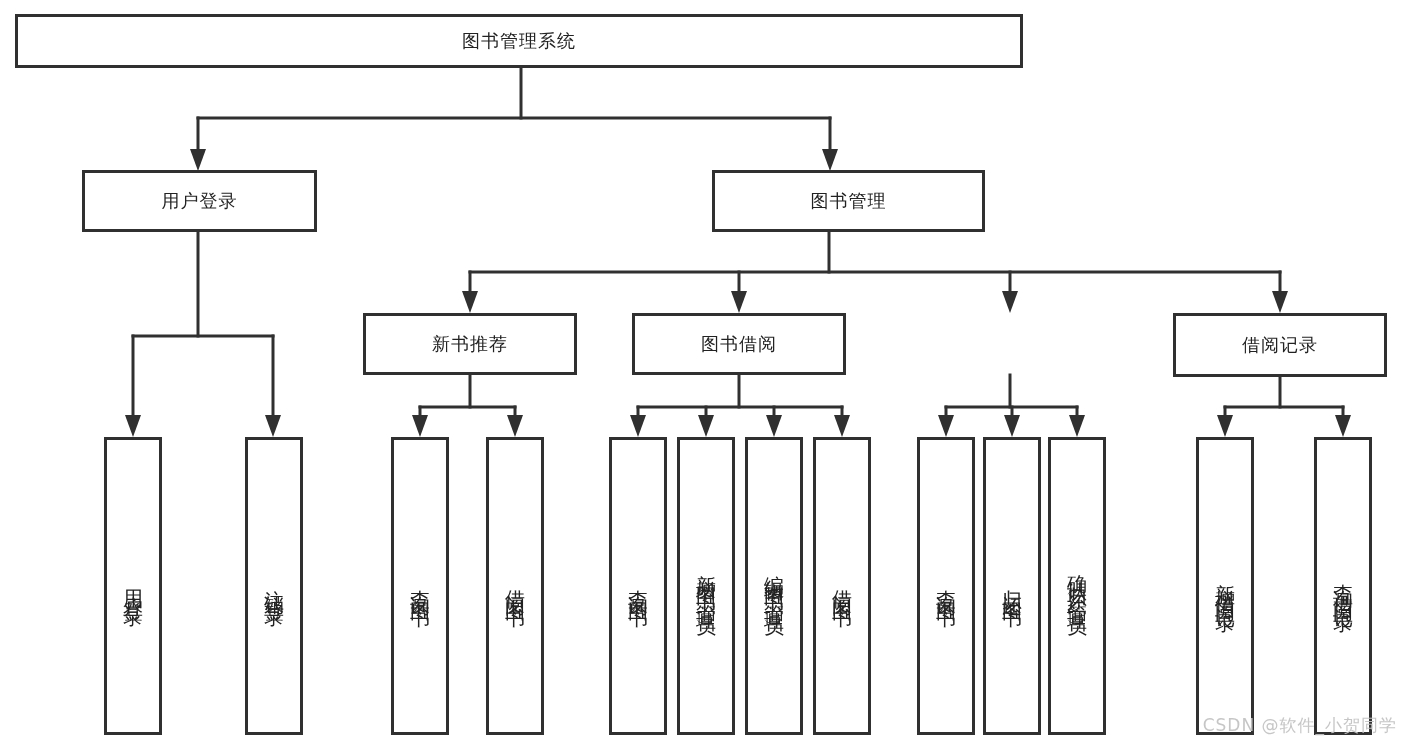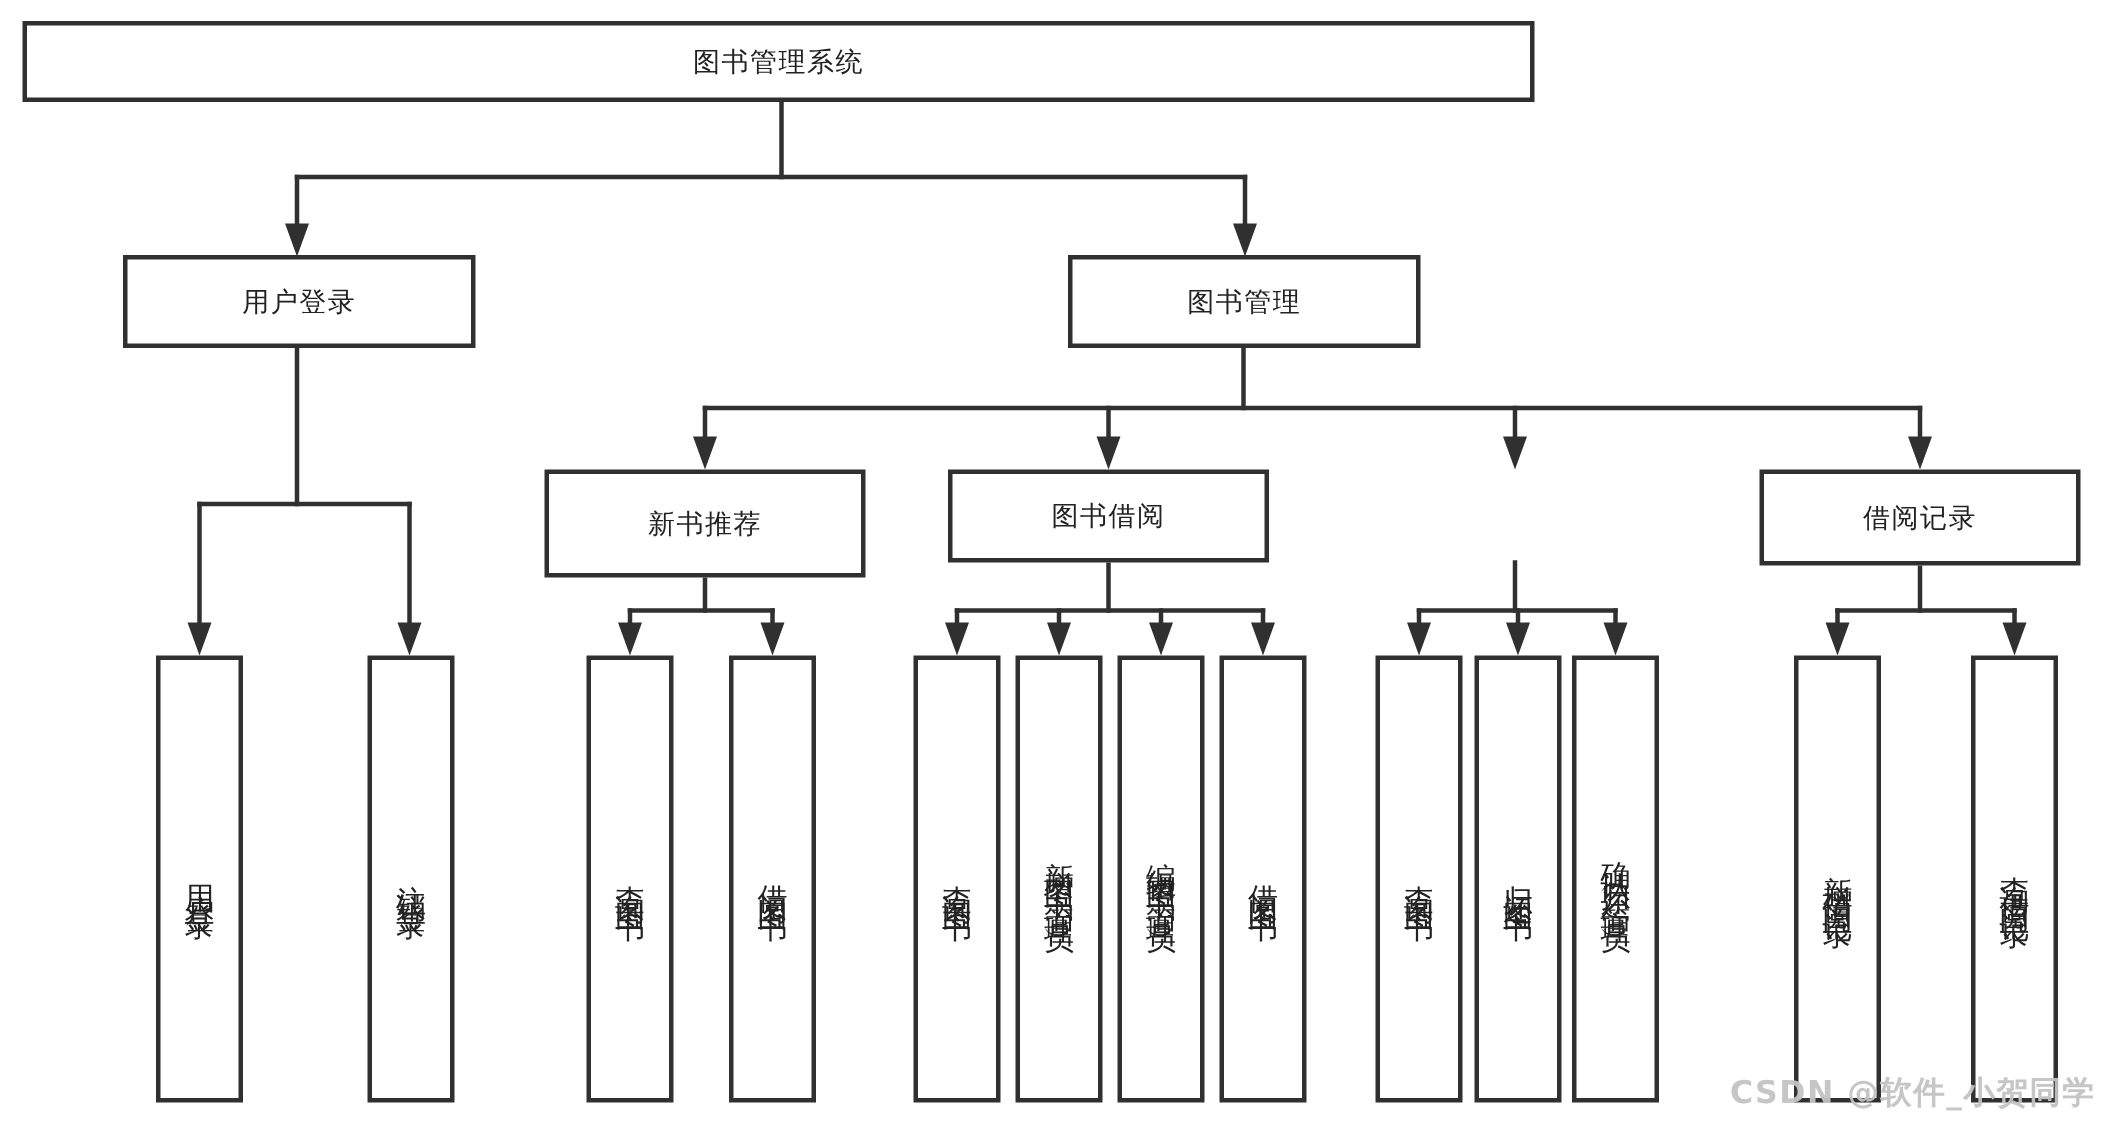--- a/index.html
+++ b/index.html
@@ -16,21 +16,21 @@
     display:flex;align-items:center;justify-content:center;color:#222222;z-index:2;
   }
   .h-label{font-size:18px;letter-spacing:1px;white-space:nowrap;}
   .v-box{
     writing-mode:vertical-rl;text-orientation:mixed;
     font-size:20px;letter-spacing:6px;line-height:1.35;
   }
   .root{font-size:18px;}
   .watermark{
     position:absolute;right:8px;top:714px;z-index:3;
-    font-size:21px;letter-spacing:1px;color:rgba(195,195,195,0.95);white-space:nowrap;font-weight:bold;
+    font-size:17px;letter-spacing:1px;color:rgba(195,195,195,0.95);white-space:nowrap;
   }
 </style>
 </head>
 <body>
 
 <div class="canvas">
 
   <svg class="connectors" viewBox="0 0 1405 747" xmlns="http://www.w3.org/2000/svg">
 
     <line x1="521" y1="67" x2="521" y2="118"></line>
@@ -93,25 +93,25 @@
     <polygon points="1335,415 1351,415 1343,437"></polygon>
   </svg>
 
   <div class="box root" style="left:15px;top:14px;width:1008px;height:54px;">
     <span class="h-label">图书管理系统</span>
   </div>
 
   <div class="box" style="left:82px;top:170px;width:235px;height:62px;">
     <span class="h-label">用户登录</span>
   </div>
-  <div class="box" style="left:712px;top:170px;width:235px;height:62px;">
+  <div class="box" style="left:712px;top:170px;width:273px;height:62px;">
     <span class="h-label">图书管理</span>
   </div>
 
-  <div class="box" style="left:363px;top:313px;width:214px;height:72px;">
+  <div class="box" style="left:363px;top:313px;width:214px;height:62px;">
     <span class="h-label">新书推荐</span>
   </div>
   <div class="box" style="left:632px;top:313px;width:214px;height:62px;">
     <span class="h-label">图书借阅</span>
   </div>
   <div class="box" style="left:1173px;top:313px;width:214px;height:64px;text-align:center;">
     <span class="h-label">借阅记录</span>
   </div>
 
   <div class="box v-box" style="left:104px;top:437px;width:58px;height:298px;">用户登录</div>

